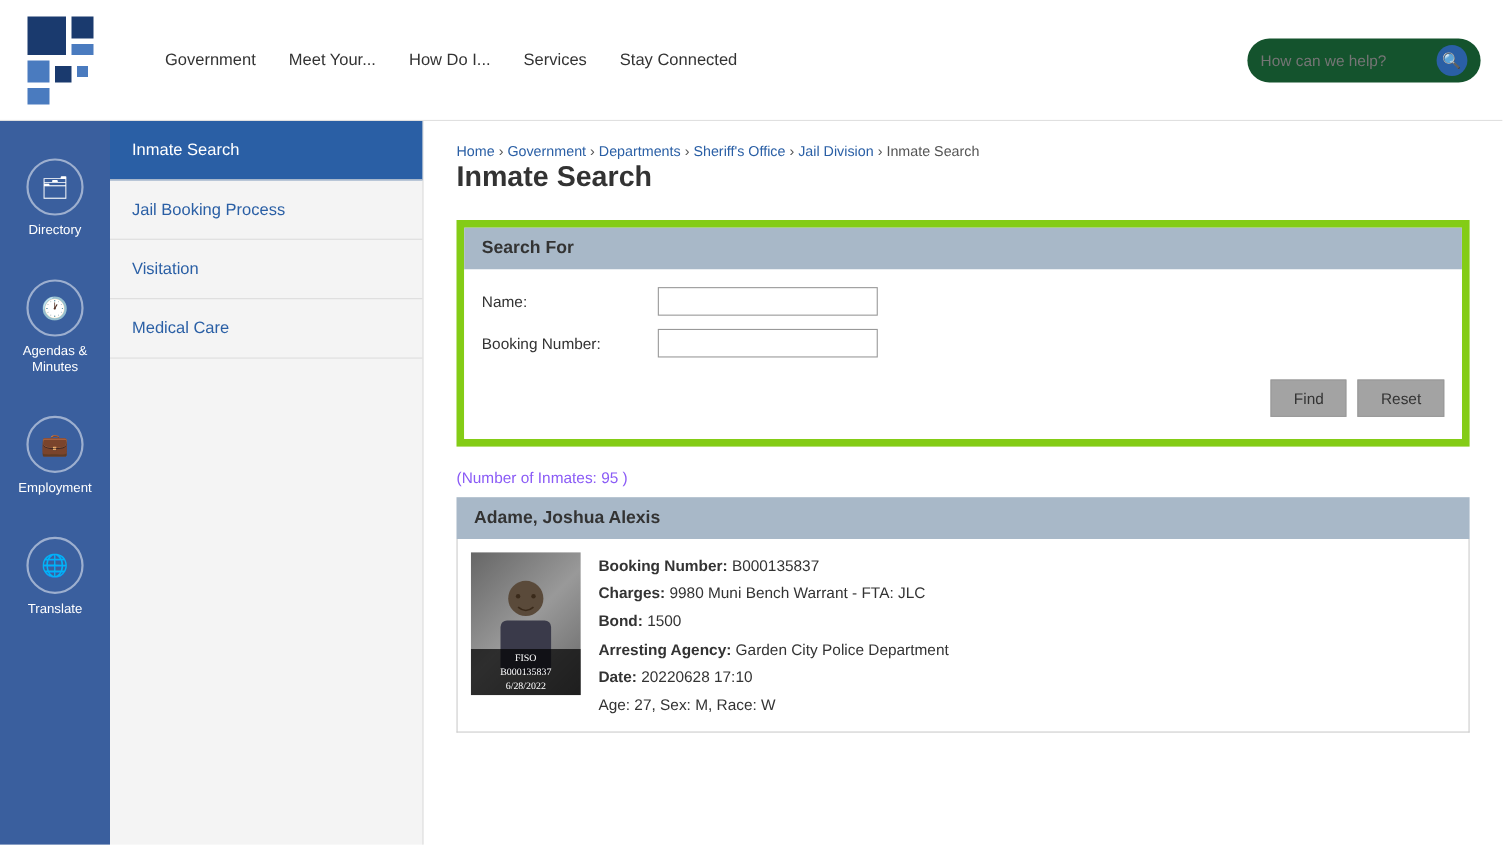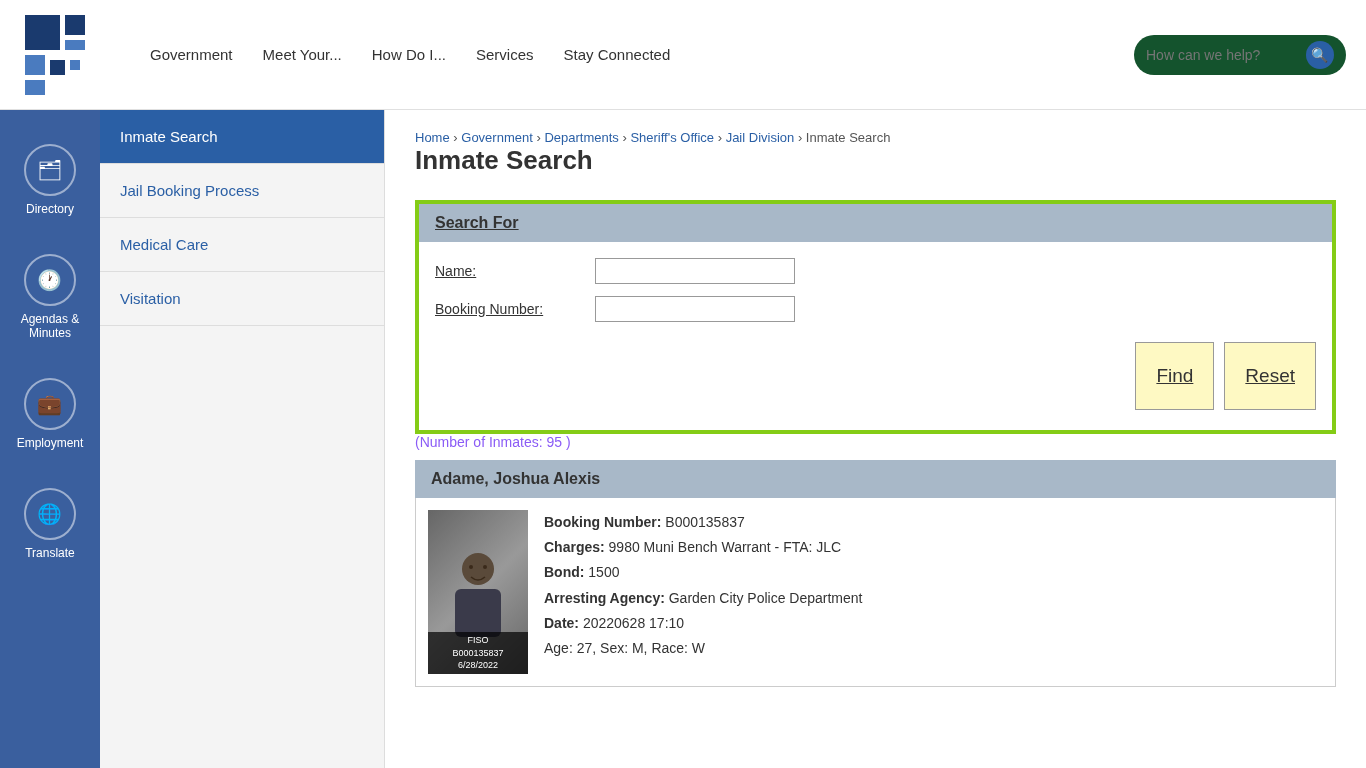--- a/index.html
+++ b/index.html
@@ -150,22 +150,22 @@
     
     .page-title {
       font-size: 26px;
       font-weight: bold;
       color: #333;
       margin-bottom: 24px;
     }
 
     
     .search-section {
-      border: 4px solid #84cc16;
-      text-decoration: underline;
+      border: 7px solid #84cc16;
+      margin-bottom: 20px;
     }
     .search-header {
       background: #a8b8c8;
       padding: 10px 16px;
       font-size: 16px;
       font-weight: bold;
       color: #333;
     }
     .search-body {
       padding: 16px;
@@ -188,25 +188,25 @@
       padding: 2px 4px;
       font-size: 13px;
     }
     .form-buttons {
       display: flex;
       justify-content: flex-end;
       gap: 10px;
       padding: 8px 0 4px 0;
     }
     .btn {
-      padding: 22px 20px;
-      font-size: 19px;
+      padding: 8px 20px;
+      font-size: 14px;
       cursor: pointer;
       border: 1px solid #999;
-      background: #fef9c3;
+      background: #a3a3a3;
       color: #333;
     }
 
     
     .inmate-count {
       font-size: 14px;
       color: #8b5cf6;
       margin-bottom: 10px;
     }
 
@@ -221,25 +221,26 @@
     .inmate-body {
       display: flex;
       background: #fff;
       border: 1px solid #ccc;
       border-top: none;
       padding: 12px;
       gap: 16px;
     }
     .inmate-photo {
       width: 100px;
-      height: 164px;
+      height: 130px;
       background: #737373;
       flex-shrink: 0;
       position: relative;
       overflow: hidden;
+      font-family: Liberation Serif, serif;
     }
     .photo-placeholder {
       width: 100%;
       height: 100%;
       background: linear-gradient(135deg, #666 0%, #999 50%, #666 100%);
       display: flex;
       align-items: center;
       justify-content: center;
     }
     .photo-label {
@@ -313,22 +314,22 @@
       <div class="icon-circle">🌐</div>
       <span class="icon-label">Translate</span>
     </div>
   </div>
 
   <div class="main-content">
 
     <div class="left-nav">
       <a class="left-nav-item active">Inmate Search</a>
       <a class="left-nav-item">Jail Booking Process</a>
+      <a class="left-nav-item">Visitation</a>
       <a class="left-nav-item">Medical Care</a>
-      <a class="left-nav-item">Visitation</a>
     </div>
 
     <div class="content">
 
       <div class="breadcrumb">
         <a href="#">Home</a>
         <span> › </span>
         <a href="#">Government</a>
         <span> › </span>
         <a href="#">Departments</a>

